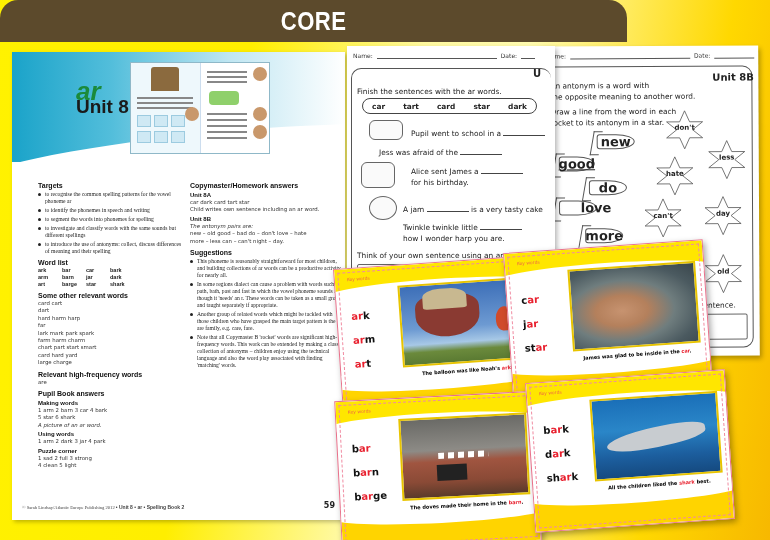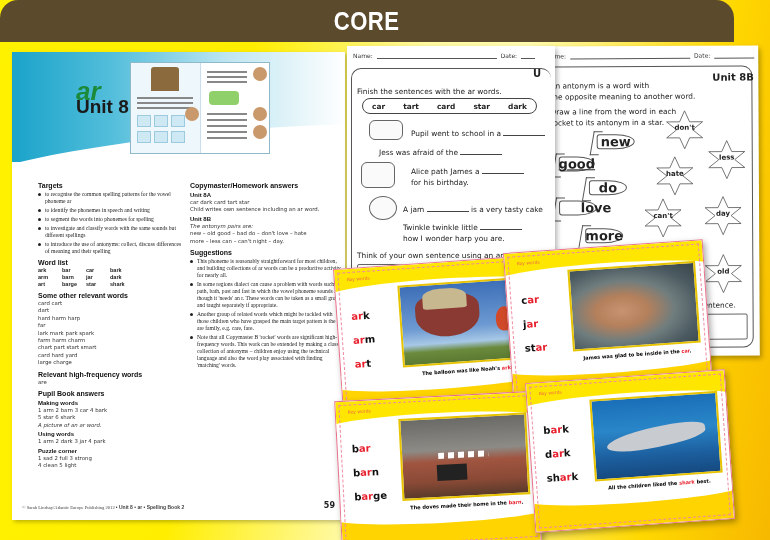--- a/index.html
+++ b/index.html
@@ -3,21 +3,21 @@
 <meta charset="utf-8">
 <style>
   * { box-sizing: border-box; margin: 0; padding: 0; }
   html, body { width: 770px; height: 540px; overflow: hidden; }
   body {
     position: relative;
     font-family: "DejaVu Sans", sans-serif;
     background: linear-gradient(100deg, #fff200 0%, #ffee00 30%, #fff9a0 50%, #fffbb0 62%, #ffd800 85%, #f7b800 100%);
   }
   .header {
-    position: absolute; left: 0; top: 0; width: 734px; height: 42px;
+    position: absolute; left: 0; top: 0; width: 627px; height: 42px;
     background: #5c4a2c;
     border-radius: 18px 18px 0 0;
     display: flex; align-items: center; justify-content: center;
   }
   .header-title {
     color: #fff; font-family: "Liberation Sans", sans-serif; font-weight: bold;
     font-size: 26px; letter-spacing: 0.5px; transform: scaleX(0.85);
   }
 
   
@@ -331,21 +331,21 @@
     <span>car</span>
     <span>tart</span>
     <span>card</span>
     <span>star</span>
     <span>dark</span>
   </div>
   <div class="sketch" style="left:22px;top:74px;width:34px;height:20px;"></div>
   <div class="ws-text" style="left:64px;top:82px;"><span>Pupil went to school in a</span> <span class="blank"></span></div>
   <div class="ws-text" style="left:32px;top:101px;"><span>Jess was afraid of the</span> <span class="blank"></span></div>
   <div class="sketch" style="left:14px;top:116px;width:34px;height:26px;"></div>
-  <div class="ws-text" style="left:64px;top:120px;"><span>Alice path James a</span> <span class="blank"></span></div>
+  <div class="ws-text" style="left:64px;top:120px;"><span>Alice sent James a</span> <span class="blank"></span></div>
   <div class="ws-text" style="left:64px;top:131px;">for his birthday.</div>
   <div class="sketch" style="left:22px;top:150px;width:28px;height:24px;border-radius:50%;"></div>
   <div class="ws-text" style="left:56px;top:158px;"><span>A jam</span> <span class="blank"></span> <span>is a very tasty cake</span></div>
   <div class="ws-text" style="left:56px;top:176px;"><span>Twinkle twinkle little</span> <span class="blank"></span></div>
   <div class="ws-text" style="left:56px;top:187px;">how I wonder harp you are.</div>
   <div class="ws-text" style="left:10px;top:204px;">Think of your own sentence using an ar word.</div>
   <div class="sketch" style="left:10px;top:218px;width:190px;height:26px;background:#fff;border-radius:2px;"></div>
 </div>
 
 <div class="card c1">

